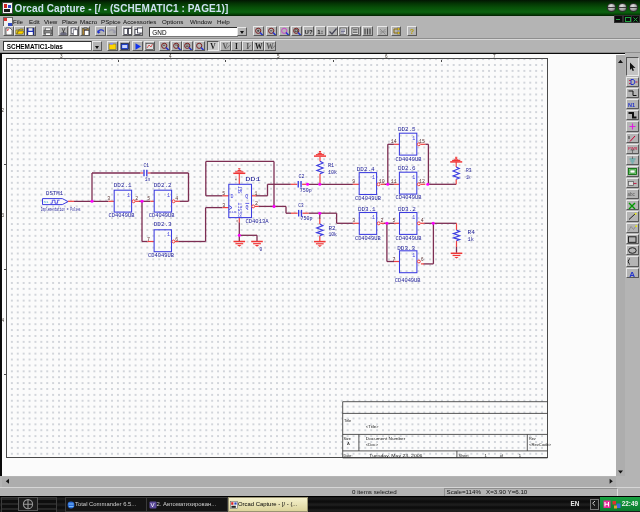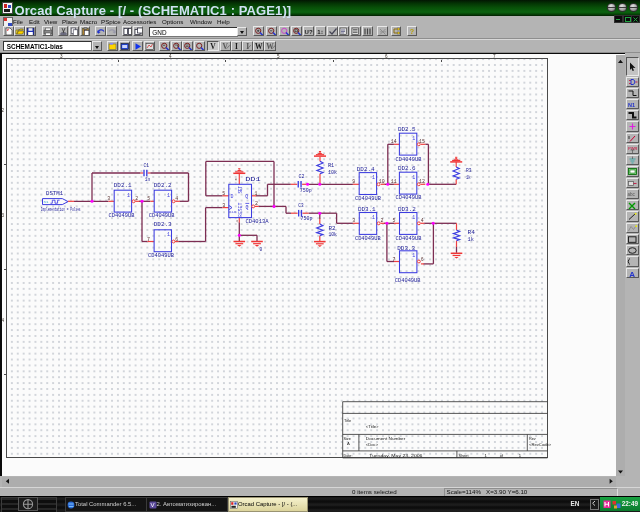--- a/index.html
+++ b/index.html
@@ -1,19 +1,19 @@
 <!DOCTYPE html>
 <html><head><meta charset="utf-8"><style>
 html,body{margin:0;padding:0;}
 body{width:640px;height:512px;position:relative;overflow:hidden;
  font-family:"Liberation Sans",sans-serif;background:#b4b4b4;}
 .abs{position:absolute;}
 #titlebar{left:0;top:0;width:640px;height:16px;
  background:linear-gradient(180deg,#021602 0%,#043304 20%,#085008 48%,#0b6310 76%,#053a05 92%,#021c02 100%);}
-#titletext{left:14.5px;top:3px;font-size:13px;font-weight:bold;color:#cfe0f2;letter-spacing:0.1px;}
+#titletext{left:14.5px;top:3px;font-size:10px;font-weight:bold;color:#cfe0f2;letter-spacing:0.1px;}
 #tbicon{left:2px;top:2px;width:9px;height:10px;background:#f4f4f4;border:1px solid #444;}
 #tbicon .a{position:absolute;left:1px;top:1px;width:3px;height:4px;background:#cc2222;}
 #tbicon .b{position:absolute;right:1px;top:2px;width:3px;height:3px;background:#3048c0;}
 #tbicon .c{position:absolute;left:1px;bottom:1px;width:6px;height:3px;background:#1a1a1a;}
 .ball{width:9.5px;height:9px;border-radius:50%;top:2.5px;
  background:radial-gradient(circle at 40% 30%,#e2e2e2,#a8a8a8 55%,#6f6f6f 90%);border:1px solid #2e2e2e;box-sizing:border-box;}
 .ballline{top:6.5px;height:1.5px;background:#3a3a3a;}
 .mi{position:absolute;top:17.9px;font-size:6.2px;color:#0c0c0c;}
 #mdicon{left:3px;top:17px;width:8px;height:8px;background:#f0f0f0;border:1px solid #666;}
 #mdicon .a{position:absolute;left:0px;top:0px;width:3px;height:3px;background:#e03030;}

